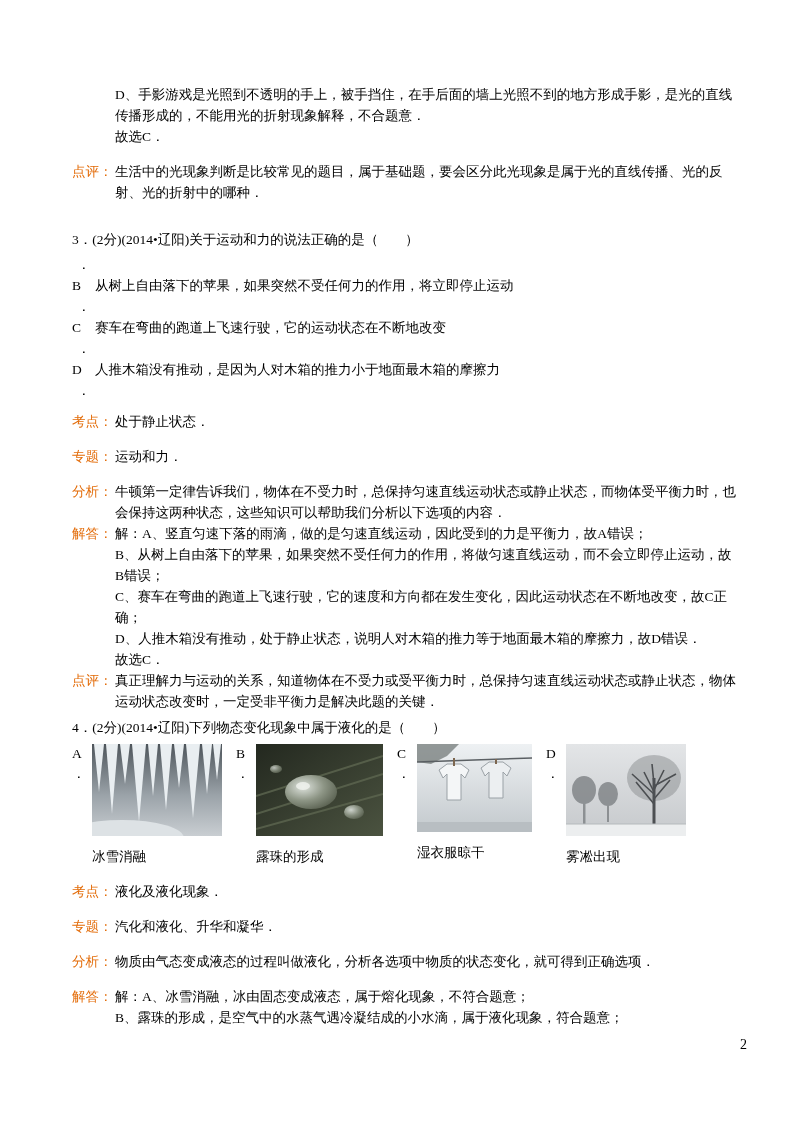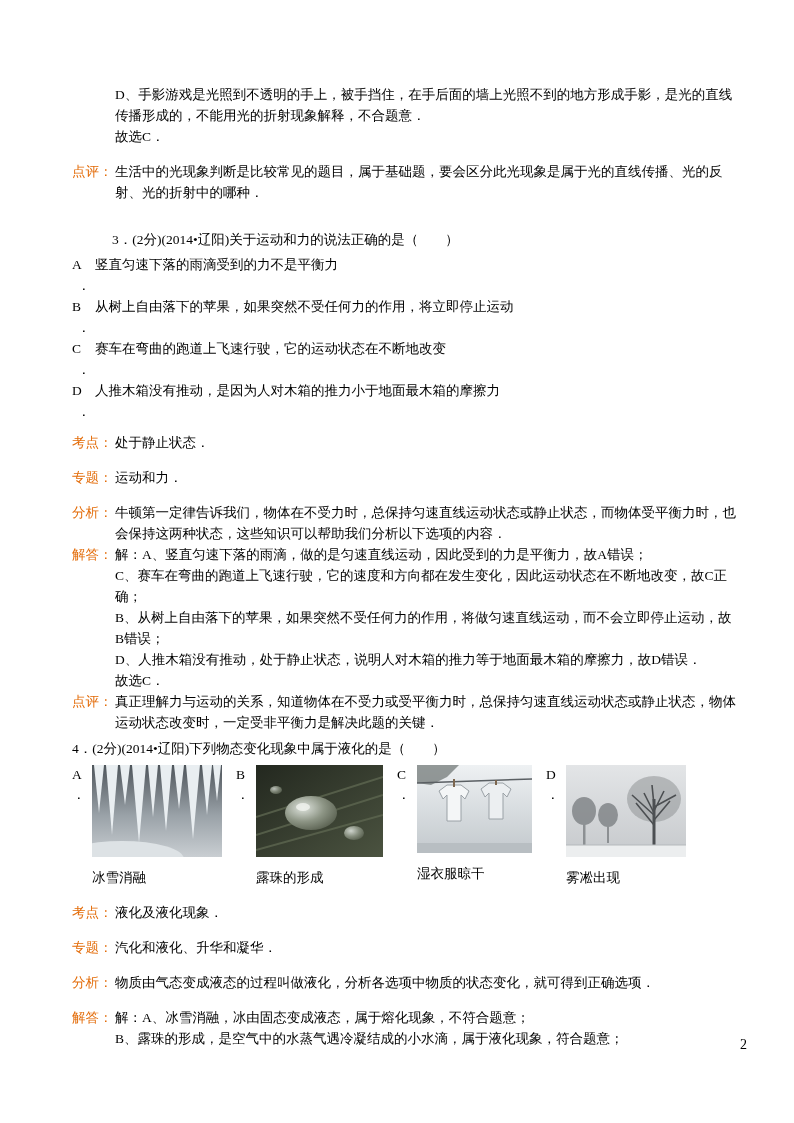--- a/index.html
+++ b/index.html
@@ -12,21 +12,21 @@
     font-family:"Liberation Serif","DejaVu Serif",serif;
     font-size:13.5px; line-height:21px; color:#000;
     padding:84px 54px 0 72px;
     overflow:hidden;
   }
   .indent { margin-left:43px; }
   p, .content { overflow-wrap:anywhere; }
   .labeled { display:flex; align-items:flex-start; }
   .label { flex:0 0 43px; color:var(--label,#e36c09); white-space:nowrap; }
   .content { flex:1 1 auto; }
-  .stem { margin-top:26px;margin-left:40px; }
+  .stem { margin-top:26px; }
   .opts { margin-top:4px; }
   .opt-line .opt-letter { display:inline-block; width:23px; }
   .opt-period { margin-left:5px; }
   .mt-review { margin-top:14px; }
   .mt-kaodian { margin-top:10px; }
   .mt-sm { margin-top:14px; }
   .mt-q4row { margin-top:6px; }
   .mt-q4meta { margin-top:14px; }
   .q4-stem { margin-top:5px; }
   
@@ -56,23 +56,20 @@
   <p class="indent">故选C．</p>
 
   <div class="labeled mt-review">
     <span class="label">点评：</span>
     <div class="content">生活中的光现象判断是比较常见的题目，属于基础题，要会区分此光现象是属于光的直线传播、光的反射、光的折射中的哪种．</div>
   </div>
 
   <p class="stem">3．(2分)(2014•辽阳)关于运动和力的说法正确的是（　　）</p>
 
   <div class="opts">
-    <div class="opt-line">
-      <span class="opt-letter">A</span><span>竖直匀速下落的雨滴受到的力不是平衡力</span>
-    </div>
     <div class="opt-period">．</div>
 
     <div class="opt-line">
       <span class="opt-letter">B</span><span>从树上自由落下的苹果，如果突然不受任何力的作用，将立即停止运动</span>
     </div>
     <div class="opt-period">．</div>
 
     <div class="opt-line">
       <span class="opt-letter">C</span><span>赛车在弯曲的跑道上飞速行驶，它的运动状态在不断地改变</span>
     </div>
@@ -93,22 +90,22 @@
     <div class="content">运动和力．</div>
   </div>
   <div class="labeled mt-sm">
     <span class="label">分析：</span>
     <div class="content">牛顿第一定律告诉我们，物体在不受力时，总保持匀速直线运动状态或静止状态，而物体受平衡力时，也会保持这两种状态，这些知识可以帮助我们分析以下选项的内容．</div>
   </div>
   <div class="labeled">
     <span class="label">解答：</span>
     <div class="content">
       <p>解：A、竖直匀速下落的雨滴，做的是匀速直线运动，因此受到的力是平衡力，故A错误；</p>
+      <p>B、从树上自由落下的苹果，如果突然不受任何力的作用，将做匀速直线运动，而不会立即停止运动，故B错误；</p>
       <p>C、赛车在弯曲的跑道上飞速行驶，它的速度和方向都在发生变化，因此运动状态在不断地改变，故C正确；</p>
-      <p>B、从树上自由落下的苹果，如果突然不受任何力的作用，将做匀速直线运动，而不会立即停止运动，故B错误；</p>
       <p>D、人推木箱没有推动，处于静止状态，说明人对木箱的推力等于地面最木箱的摩擦力，故D错误．</p>
       <p>故选C．</p>
     </div>
   </div>
   <div class="labeled">
     <span class="label">点评：</span>
     <div class="content">真正理解力与运动的关系，知道物体在不受力或受平衡力时，总保持匀速直线运动状态或静止状态，物体运动状态改变时，一定受非平衡力是解决此题的关键．</div>
   </div>
 
   <p class="q4-stem">4．(2分)(2014•辽阳)下列物态变化现象中属于液化的是（　　）</p>

